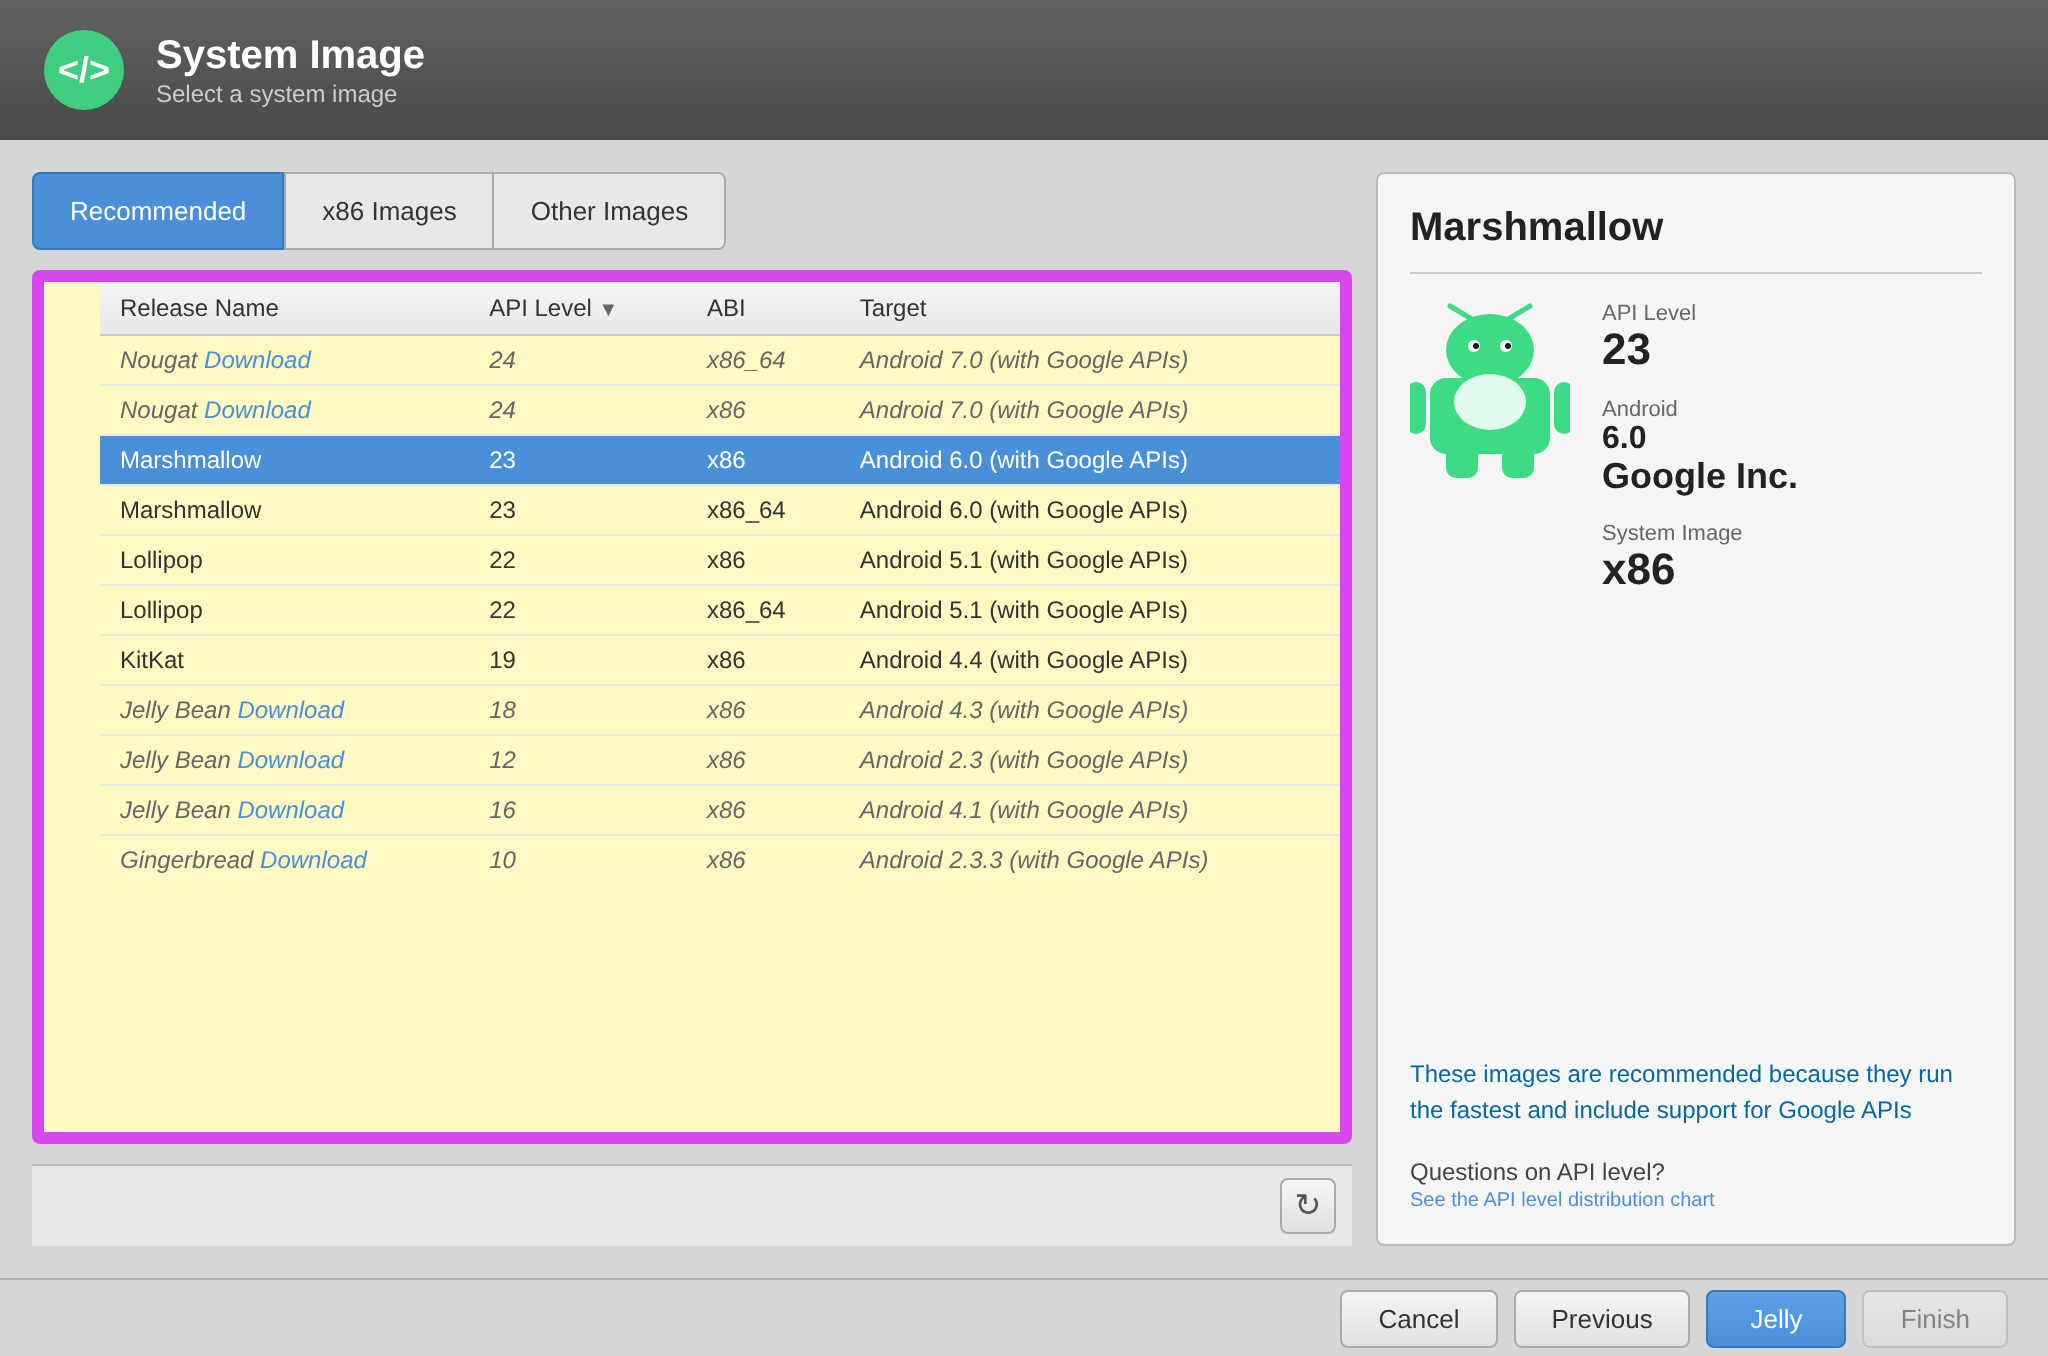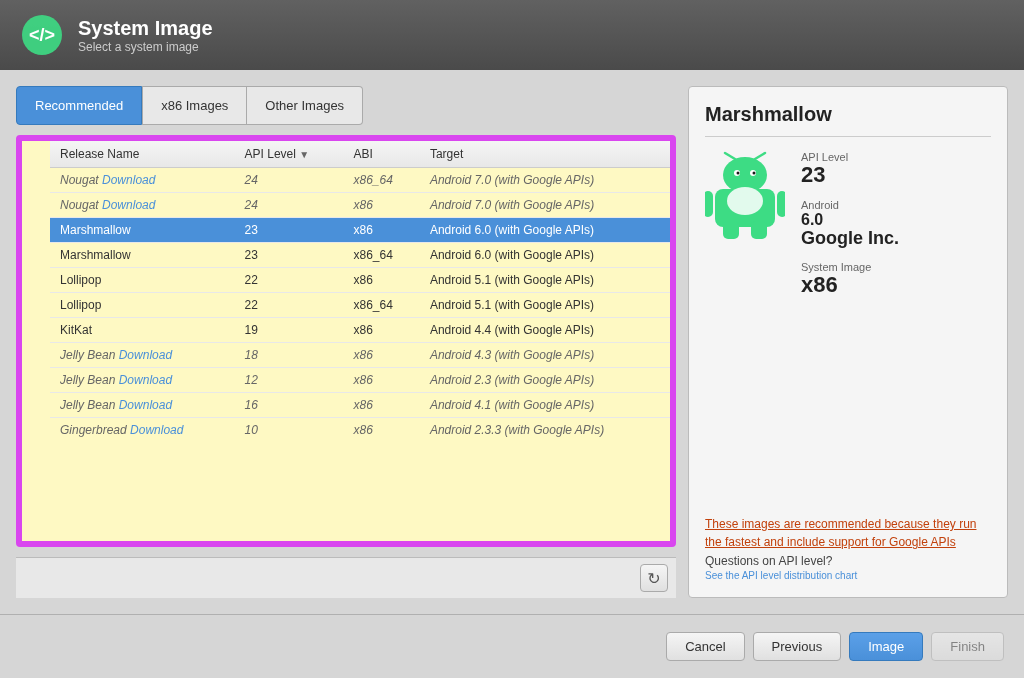--- a/index.html
+++ b/index.html
@@ -210,40 +210,39 @@
     .info-value.large {
       font-size: 18px;
       font-weight: 800;
       text-align: right;
     }
     .info-section {
       margin-bottom: 10px;
     }
     .description-text {
       font-size: 12px;
-      color: #c2410c;
+      color: #0369a1;
       line-height: 1.5;
       margin-top: auto;
-      margin-bottom: 3px;
-      text-decoration: underline;
+      margin-bottom: 15px;
     }
     .api-question {
       font-size: 12px;
       color: #444;
       margin-bottom: 2px;
     }
     .api-link {
       font-size: 10px;
       color: #4a90d9;
       text-decoration: none;
     }
 
     
     .footer {
-      height: 64px;
+      height: 39px;
       background: #d6d6d6;
       border-top: 1px solid #b0b0b0;
       display: flex;
       align-items: center;
       justify-content: flex-end;
       padding: 0 20px;
       gap: 8px;
     }
     .footer-btn {
       padding: 6px 18px;
@@ -434,15 +433,15 @@
     <p class="description-text">These images are recommended because they run the fastest and include support for Google APIs</p>
     <p class="api-question">Questions on API level?</p>
     <a class="api-link" href="#">See the API level distribution chart</a>
   </div>
 
 </div>
 
 <div class="footer">
   <button class="footer-btn">Cancel</button>
   <button class="footer-btn">Previous</button>
-  <button class="footer-btn primary">Image</button>
+  <button class="footer-btn primary">Jelly</button>
   <button class="footer-btn" disabled="">Finish</button>
 </div>
 
 </body></html>

